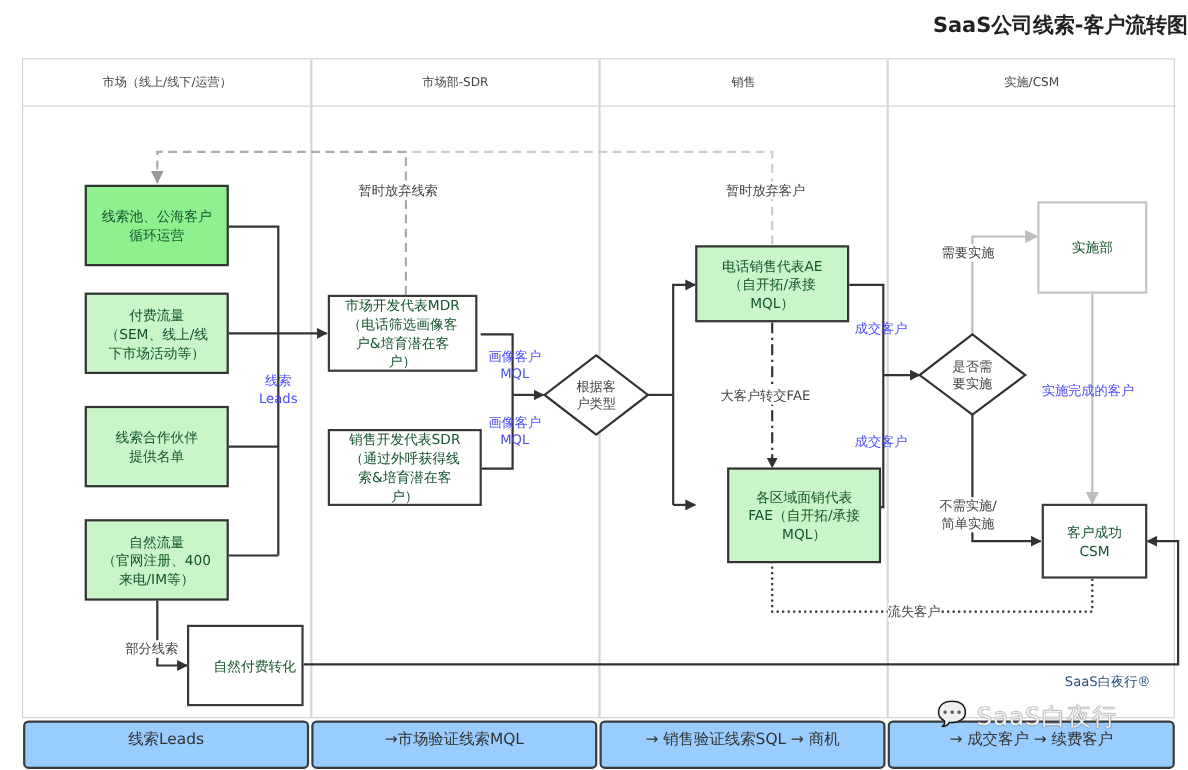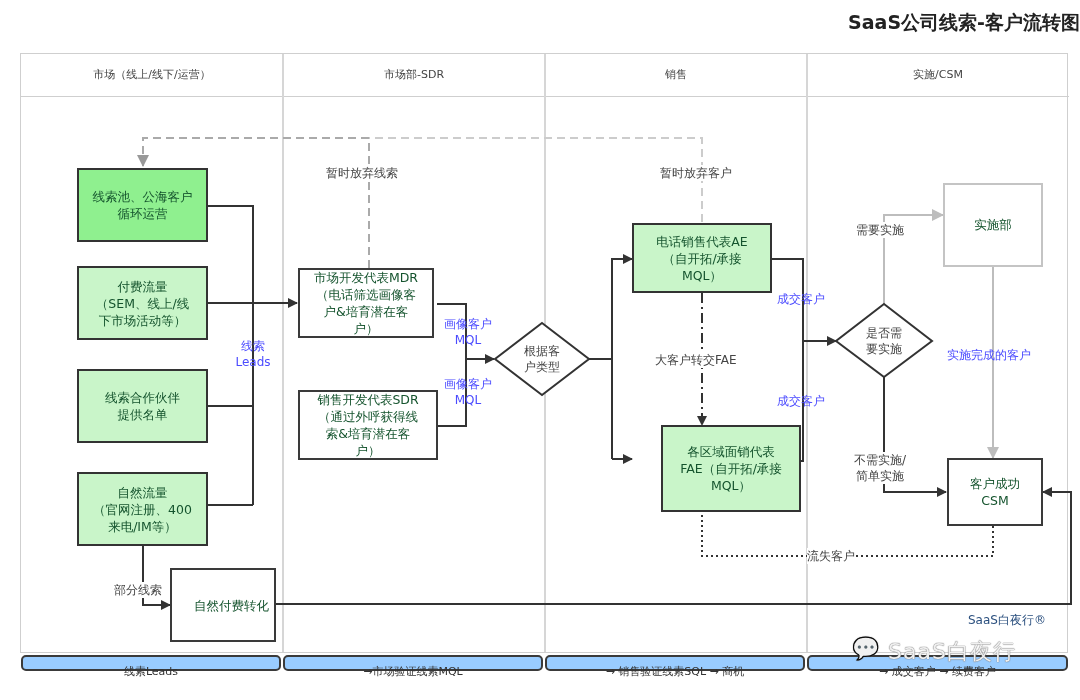--- a/index.html
+++ b/index.html
@@ -15,22 +15,22 @@
   .box { position: absolute; box-sizing: border-box; border: 2px solid #3a3a3a; display: flex;
          align-items: center; justify-content: center; text-align: center; font-size: 12.5px;
          line-height: 17px; color: #14532d; white-space: pre-line; padding: 2px; }
   .green-dark { background: #8ff08f; border-color: #333; }
   .green-light { background: #c9f5c9; border-color: #333; }
   .white { background: #ffffff; }
   .grey-box { background: #fff; border: 2px solid #c4c4c4; }
   .lbl { position: absolute; font-size: 12px; color: #444; white-space: pre-line; text-align: center; line-height: 16px; background: #fff; }
   .lbl.blue { color: #4b4bff; background: transparent; }
   .lbl.nobg { background: transparent; }
-  .stage { position: absolute; top: 655px; height: 16px; box-sizing: border-box; border: 2px solid #3a3a3a;
-           border-radius: 5px; background: #99ccff; text-align: center; line-height: 30px; font-size: 11px; color: #333; }
+  .stage { position: absolute; top: 655px; height: 44px; box-sizing: border-box; border: 2px solid #3a3a3a;
+           border-radius: 5px; background: #99ccff; text-align: center; line-height: 30px; font-size: 14px; color: #333; }
   #brand { position: absolute; left: 968px; top: 612px; font-size: 12px; font-weight: normal; color: #2a4f7e; }
   #watermark { position: absolute; left: 860px; top: 637px; font-size: 22px; color: rgba(255,255,255,0.9);
                text-shadow: 0 0 1px #666, 0 0 1px #666; letter-spacing: 1px; }
   #wm-icon { position: absolute; left: 852px; top: 636px; font-size: 22px; color: rgba(255,255,255,0.9); text-shadow: 0 0 1px #666; }
   svg#wires { position: absolute; left: 0; top: 0; }
 </style>
 </head>
 <body>
 
 <div id="title">SaaS公司线索-客户流转图</div>

